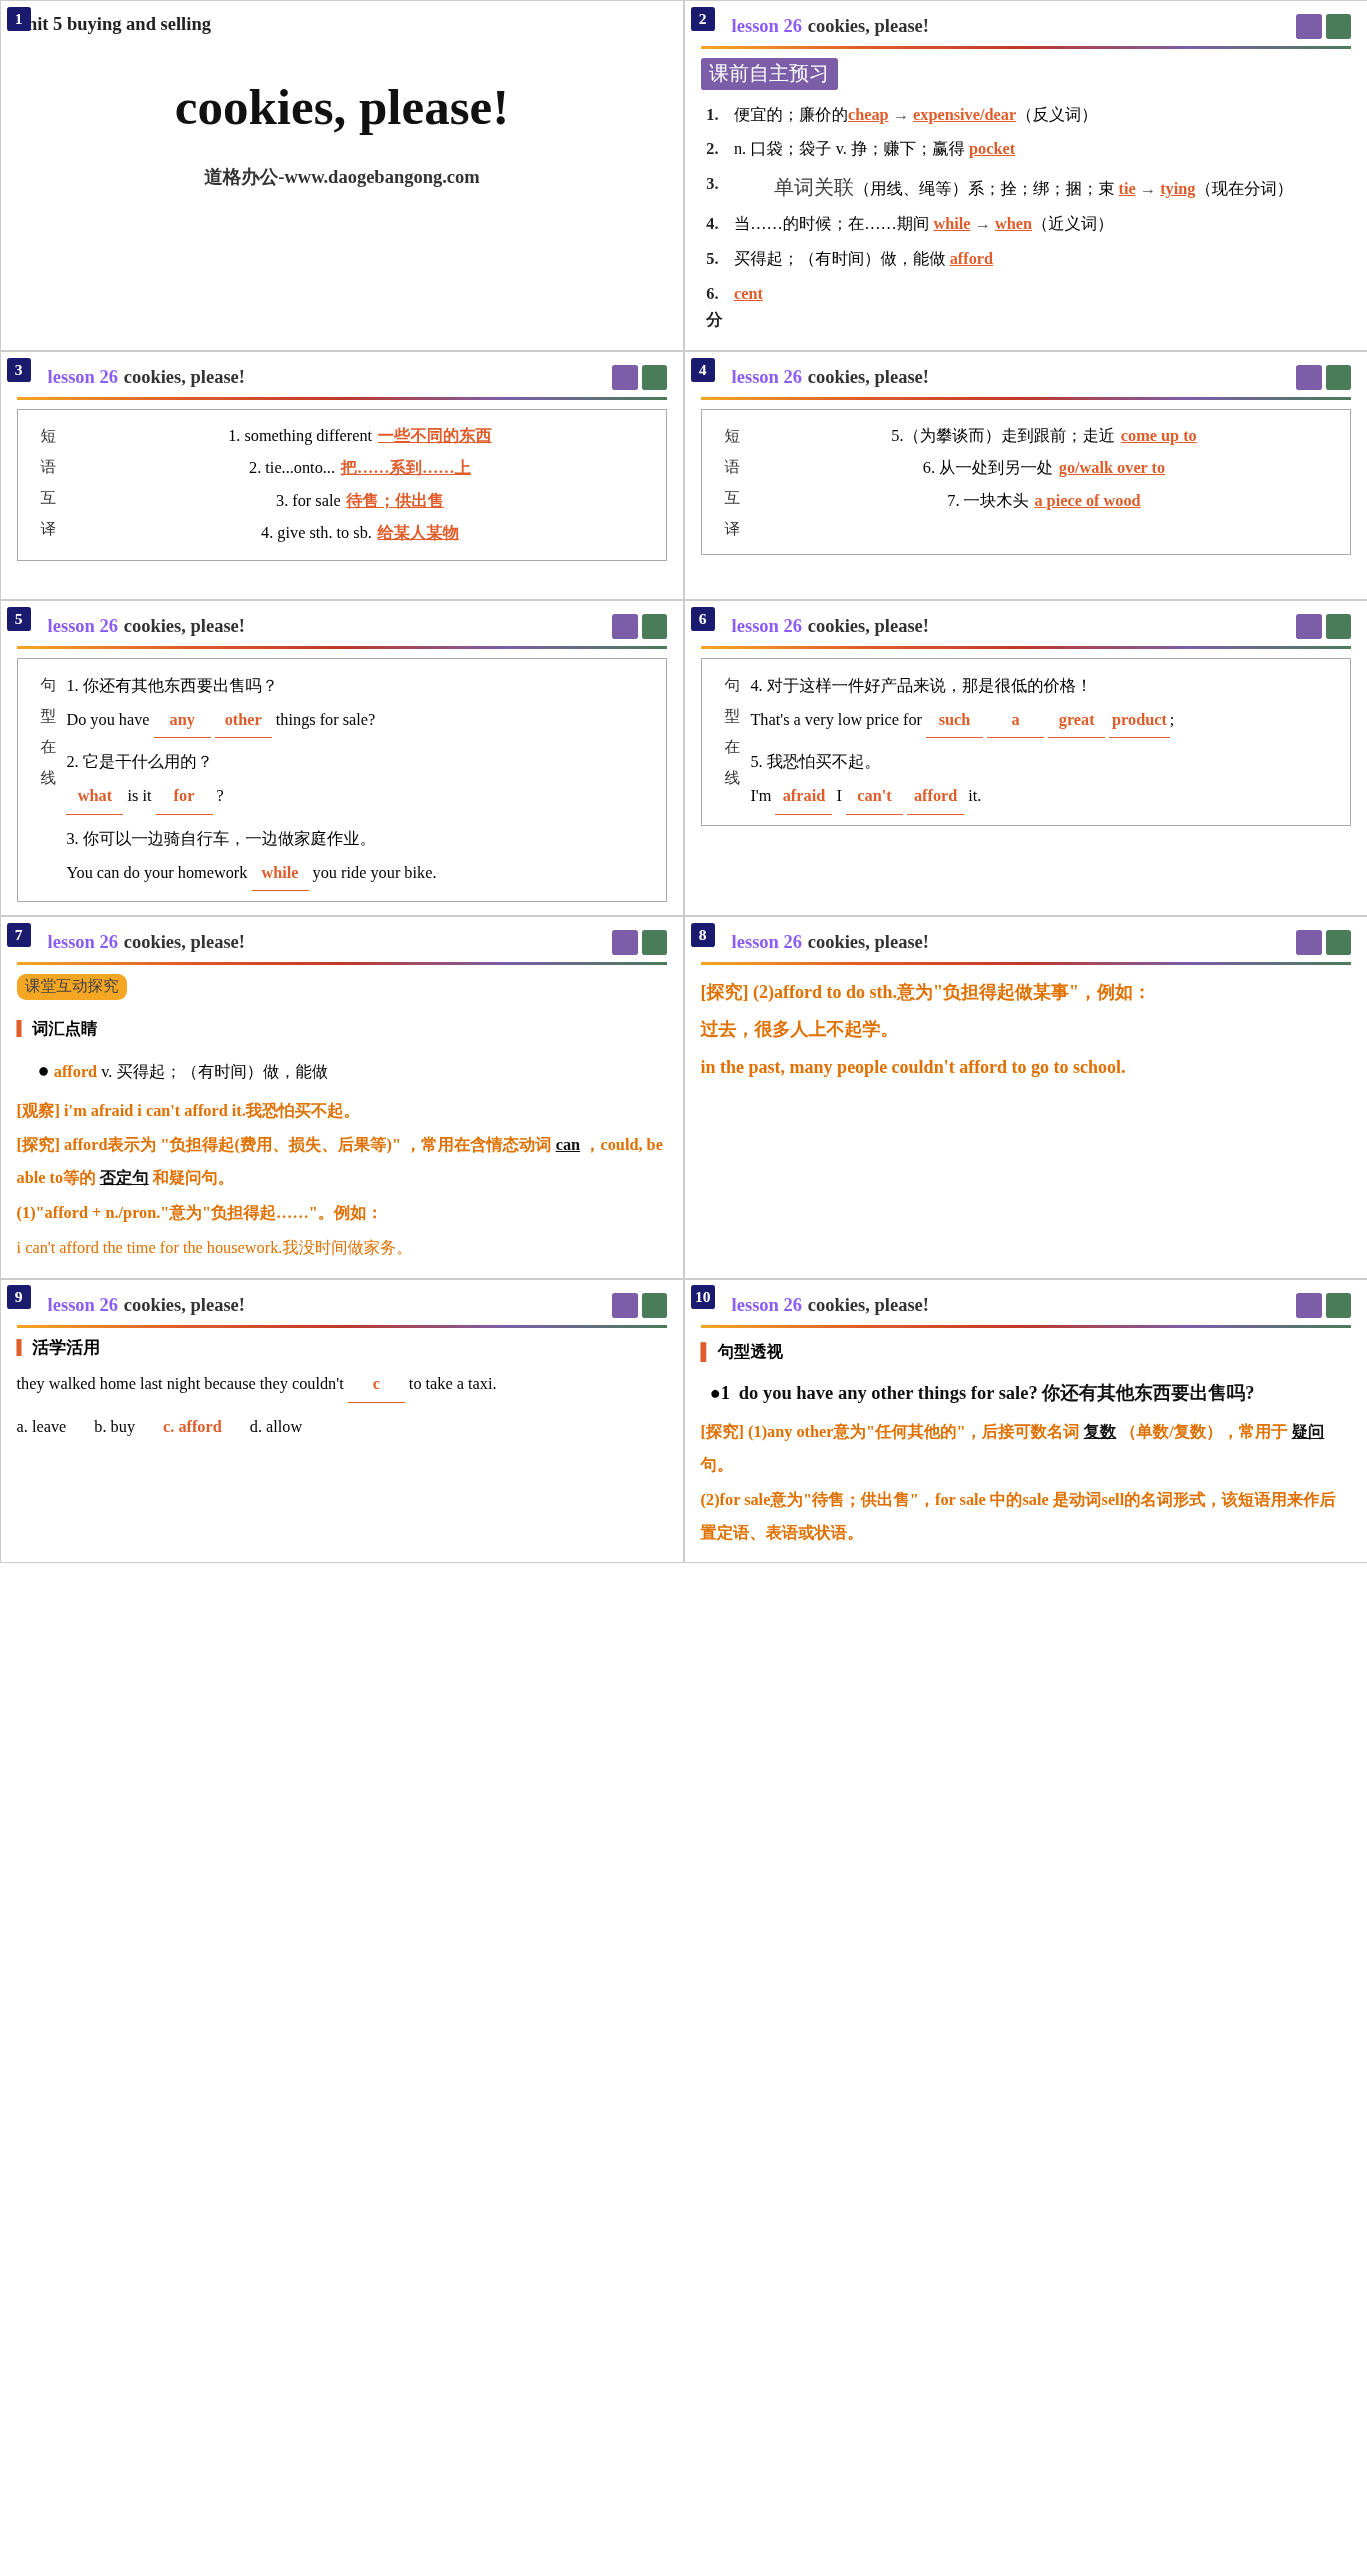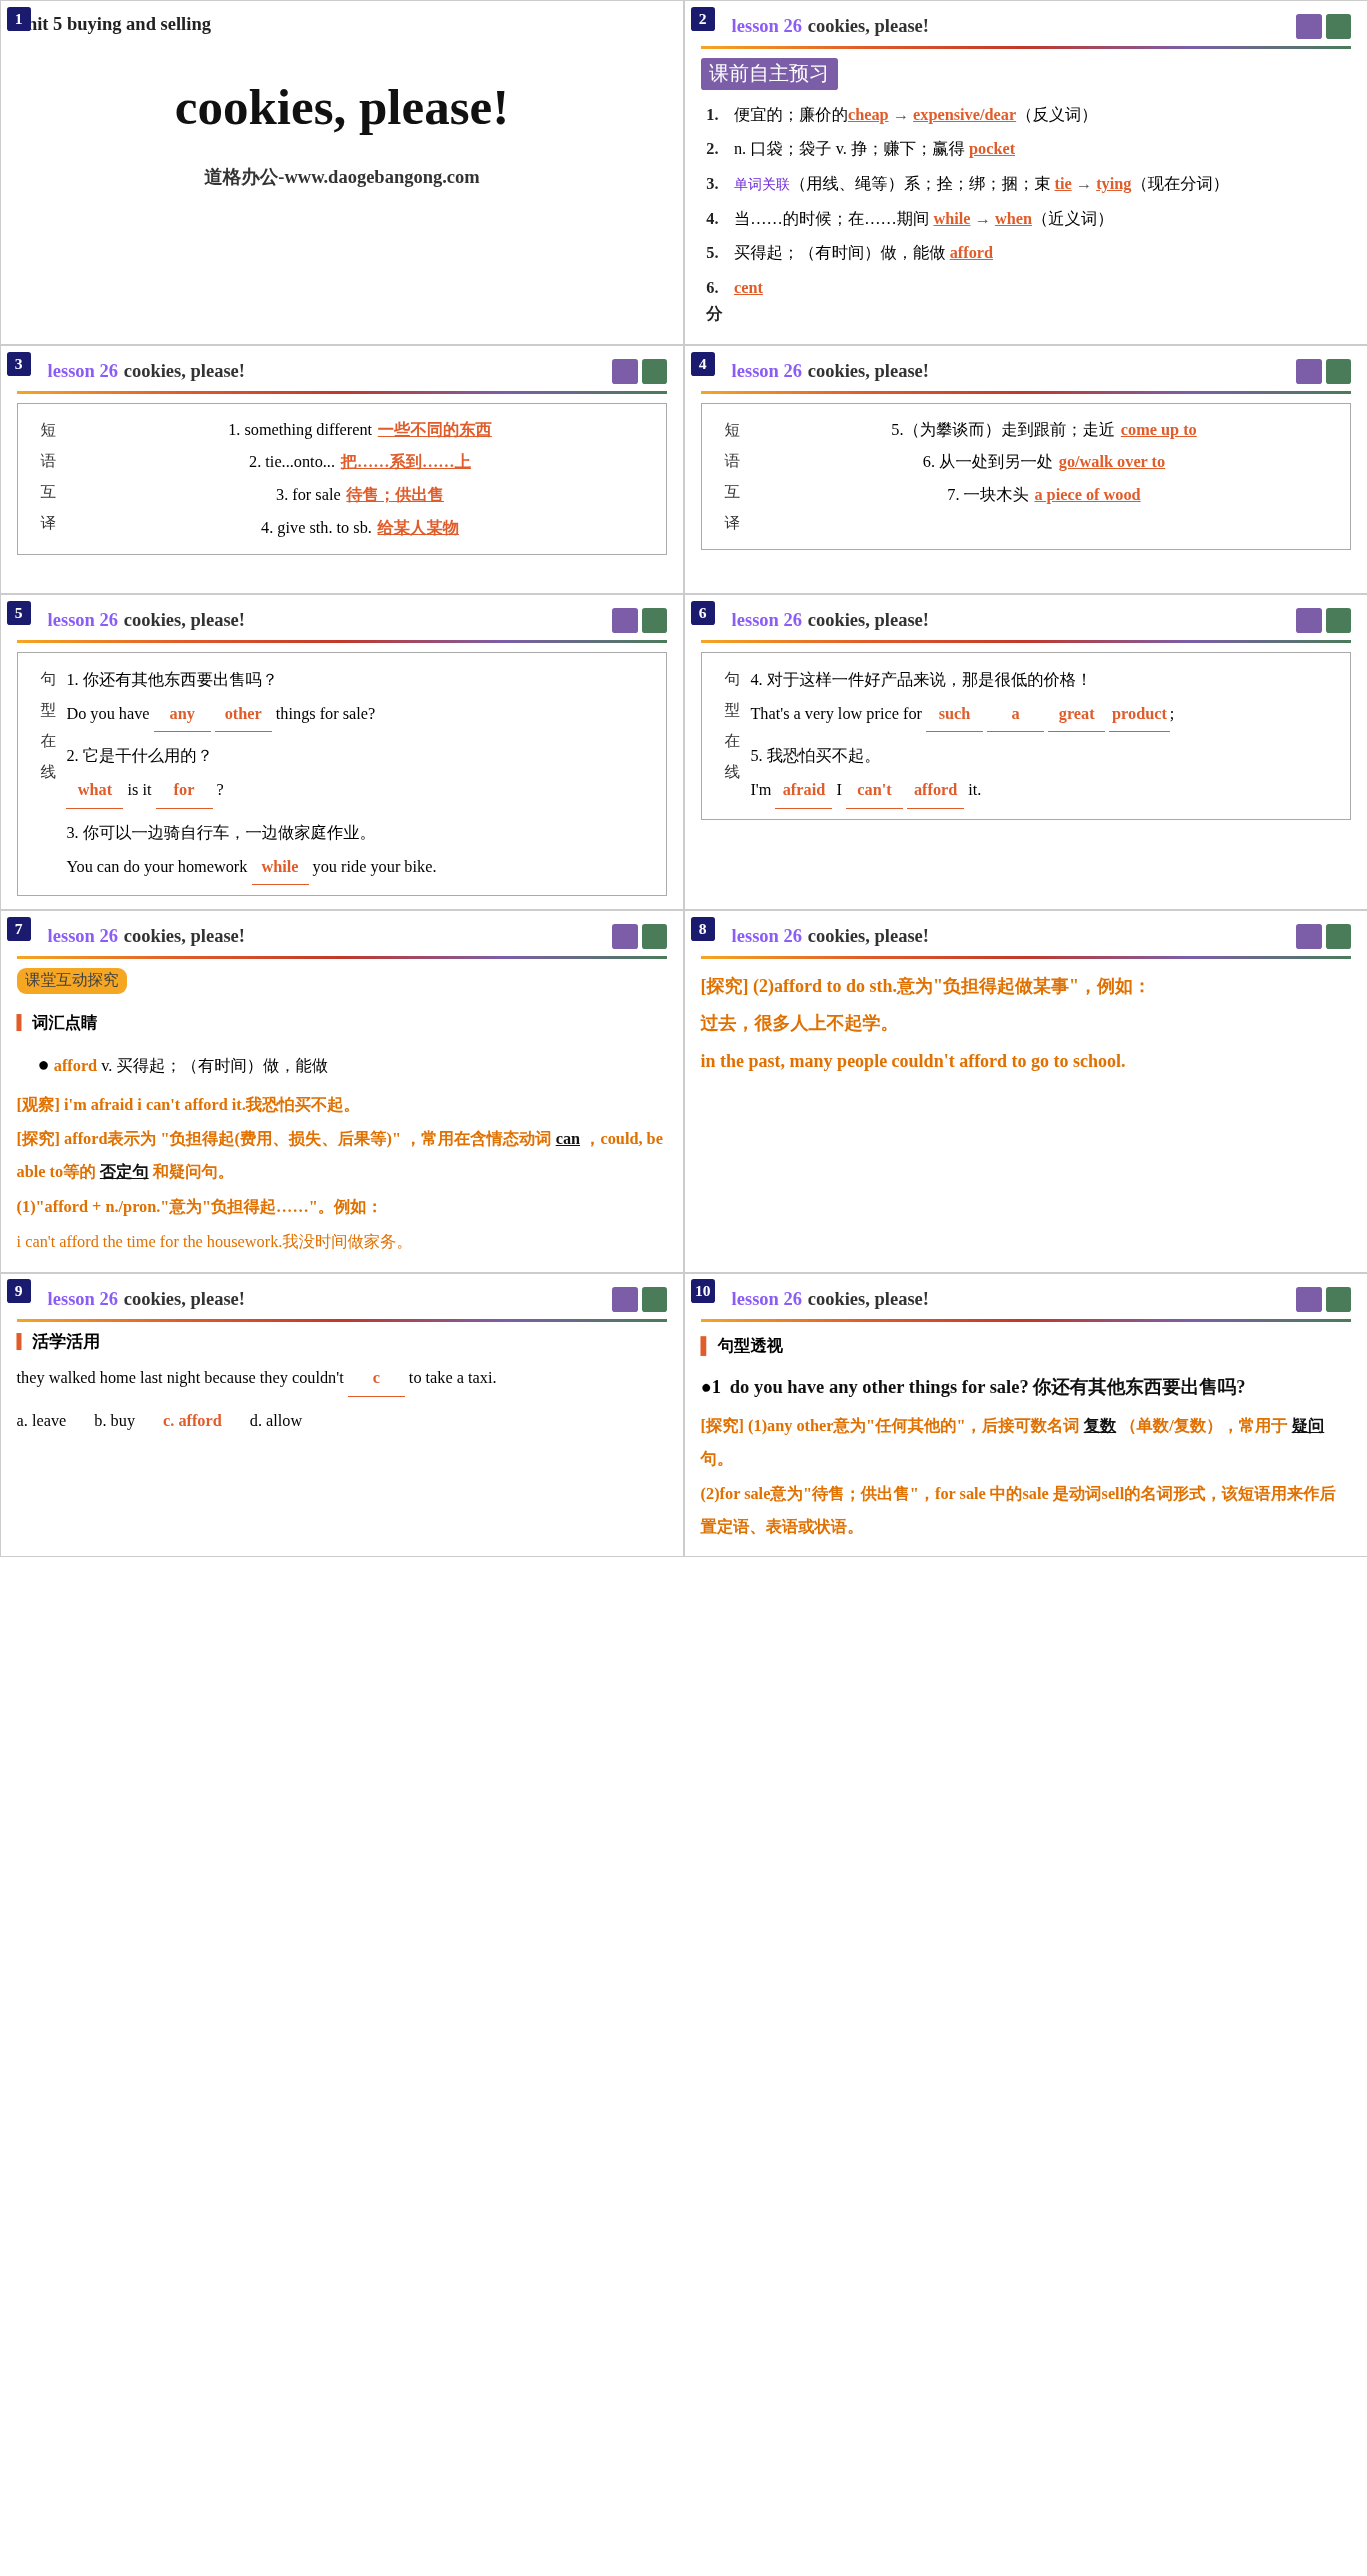--- a/index.html
+++ b/index.html
@@ -261,21 +261,21 @@
       </tr>
       <tr>
         <td class="num-col">2.</td>
         <td>
           n. 口袋；袋子 v. 挣；赚下；赢得 <span class="underline-red">pocket</span>
         </td>
       </tr>
       <tr>
         <td class="num-col">3.</td>
         <td>
-          <span style="font-size:14px;color:#6d28d9;">单词关联</span>（用线、绳等）系；拴；绑；捆；束
+          <span style="font-size:20px;color:#404040;margin-left:40px;">单词关联</span>（用线、绳等）系；拴；绑；捆；束
           <span class="underline-red">tie</span>
           <span class="arrow">→</span>
           <span class="underline-red">tying</span>（现在分词）
         </td>
       </tr>
       <tr>
         <td class="num-col">4.</td>
         <td>
           当……的时候；在……期间
           <span class="underline-red">while</span>
@@ -586,21 +586,21 @@
         <div class="icon-box purple"></div>
         <div class="icon-box green"></div>
       </div>
     </div>
     <div class="divider-bar"></div>
     <div class="section10-content">
       <div style="display:flex;align-items:center;gap:5.7px;margin-bottom:5.7px;">
         <span style="color:#e05c2a;">▌</span>
         <span style="font-weight:bold;">句型透视</span>
       </div>
-      <div style="margin-bottom:4.3px;">
+      <div style="margin-bottom:4.3px;margin-left:9px;">
         <span style="font-size:18.5px;font-weight:bold;">●1&nbsp;</span>
         <span class="big-bold">do you have any other things for sale?</span>
         <span class="cn-bold">你还有其他东西要出售吗?</span>
       </div>
       <div style="color:#e07000;font-weight:bold;line-height:2;margin-bottom:2.8px;">
         <span>[探究]</span>
         <span>(1)any other意为"任何其他的"，后接可数名词</span>
         <span class="underline-black">复数</span>
         <span>（单数/复数），常用于</span>
         <span class="underline-black">疑问</span>

